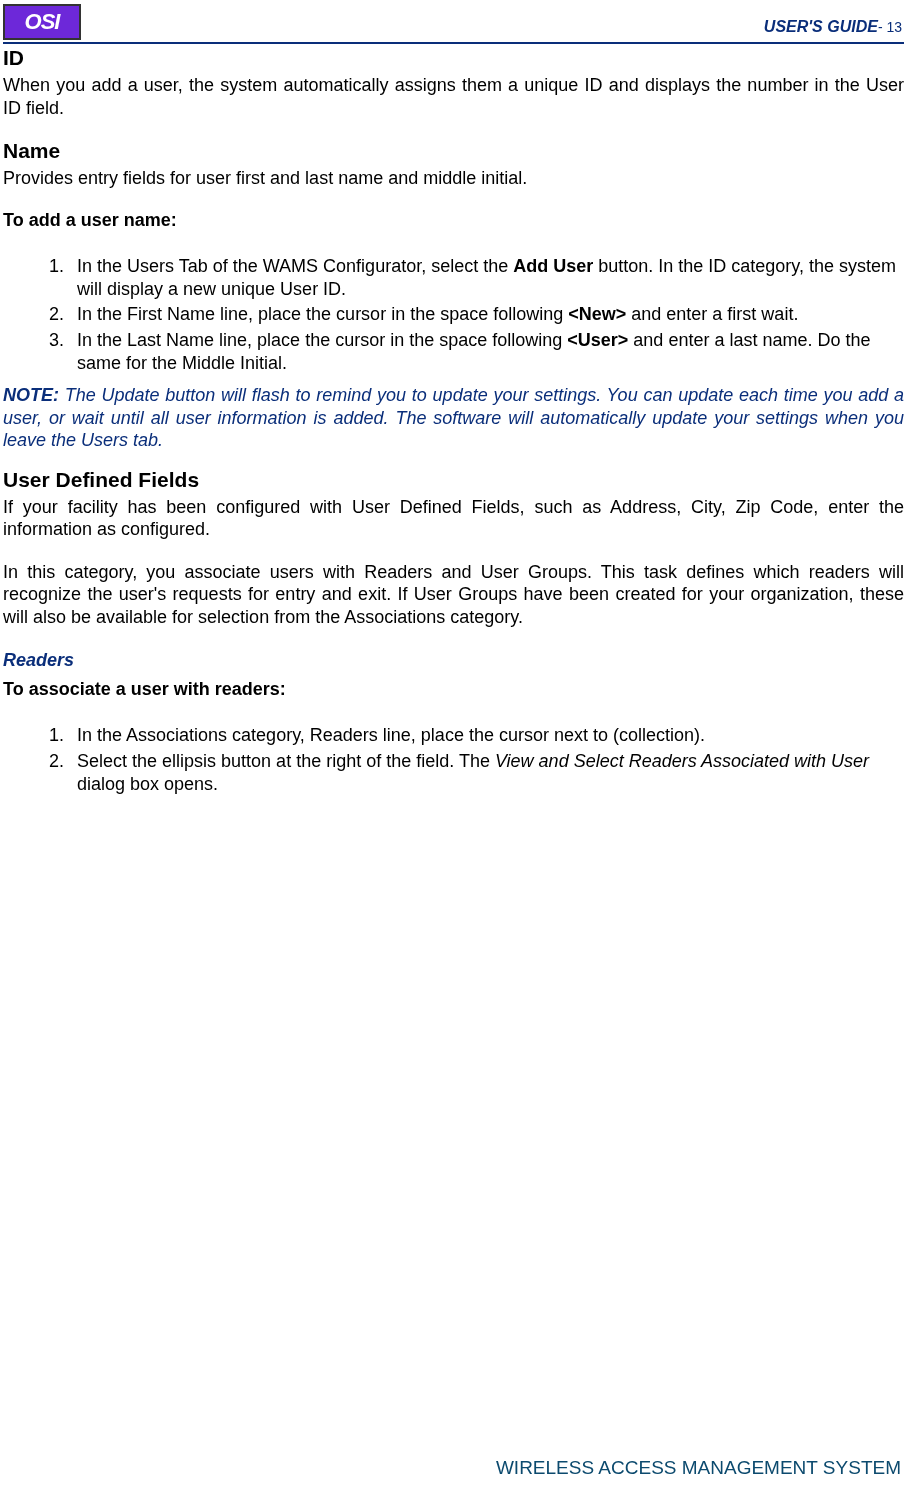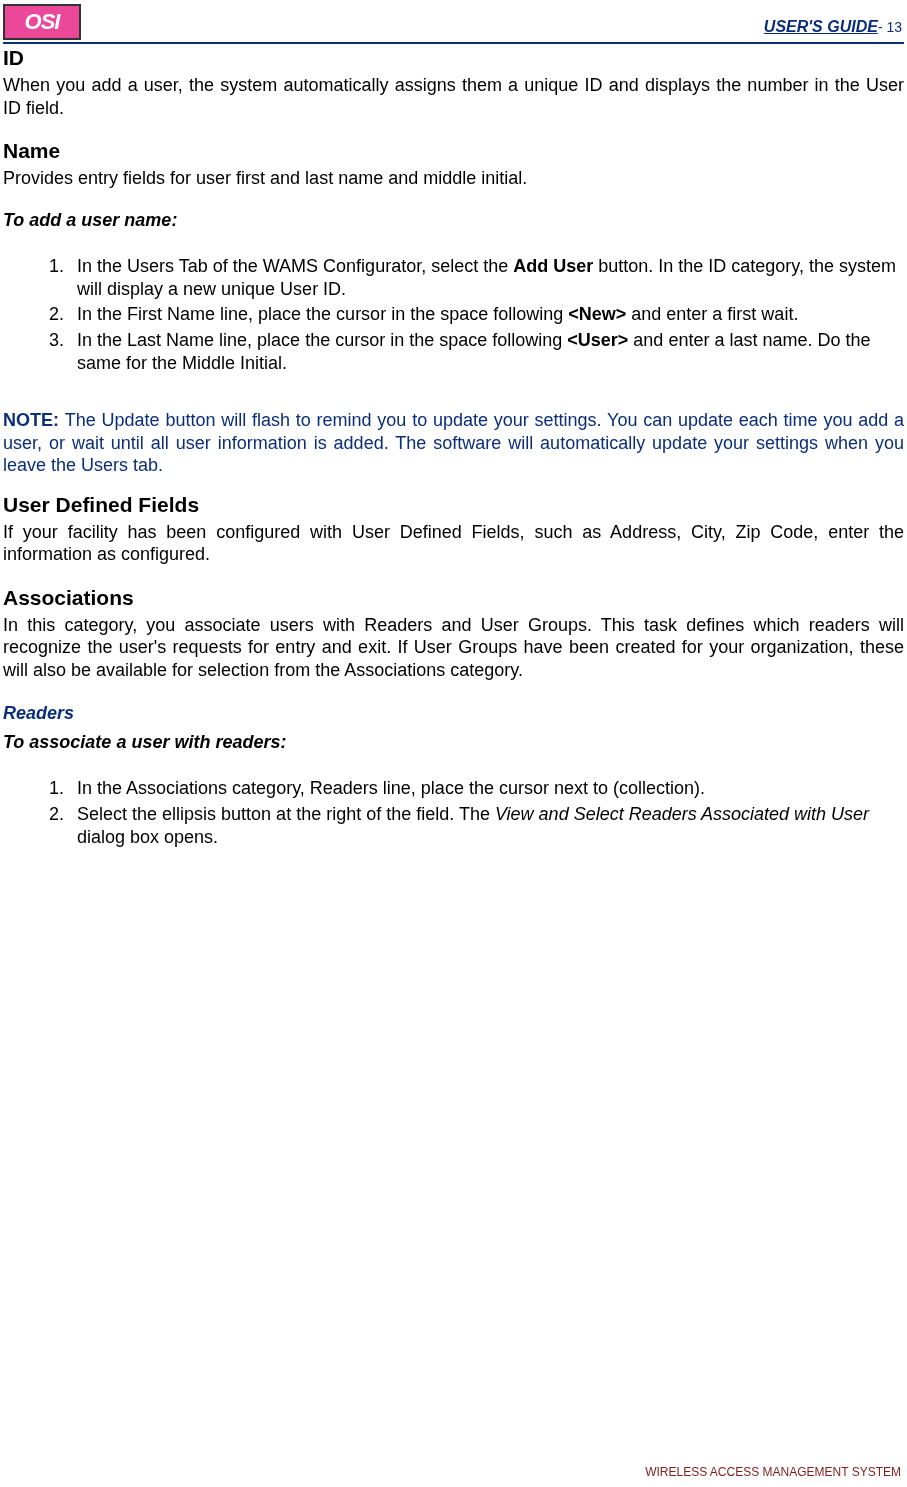--- a/index.html
+++ b/index.html
@@ -17,41 +17,40 @@
     }
     .header {
       display: flex;
       align-items: flex-start;
       justify-content: space-between;
       padding: 4px 3px 0 3px;
     }
     .logo {
       width: 78px;
       height: 36px;
-      background: #ec4899;
+      background: #6d28d9;
       border: 2px solid #333;
       display: flex;
       align-items: center;
       justify-content: center;
       color: white;
       font-weight: bold;
       font-style: italic;
       font-size: 22px;
       letter-spacing: -1px;
     }
     .header-right {
       color: #0a2e7a;
       font-size: 16px;
       padding-top: 14px;
       padding-right: 2px;
     }
     .header-guide {
       font-weight: bold;
       font-style: italic;
-      text-decoration: underline;
     }
     .header-page {
       font-size: 14px;
       text-align: center;
     }
     .header-line {
       border: none;
       border-top: 2px solid #0a2e7a;
       margin: 2px 3px 0 3px;
     }
@@ -76,57 +75,57 @@
       margin-bottom: 20px;
     }
     .body-text-nojust {
       font-size: 18px;
       line-height: 1.25;
       margin-bottom: 20px;
     }
     .subhead-italic {
       font-size: 18px;
       font-weight: bold;
-      font-style: italic;
       margin-top: 8px;
       margin-bottom: 24px;
     }
     ol {
       margin-left: 66px;
       font-size: 18px;
       line-height: 1.3;
     }
     ol li {
       margin-bottom: 2px;
       padding-left: 8px;
     }
     .note {
       font-size: 18px;
+      font-style: italic;
       color: #0a2e7a;
       line-height: 1.25;
       text-align: justify;
-      margin-top: 34px;
+      margin-top: 9px;
       margin-bottom: 6px;
     }
     .note-label {
       font-weight: bold;
     }
     .readers-head {
       font-size: 18px;
       font-weight: bold;
       font-style: italic;
       color: #0a2e7a;
       margin-top: 22px;
     }
     .footer {
       position: absolute;
       bottom: 8px;
       right: 6px;
-      color: #7f1d1d;
-      font-size: 12px;
+      color: #0c4a6e;
+      font-size: 19px;
       margin-top: 20px;
     }
     .bold {
       font-weight: bold;
     }
     .italic {
       font-style: italic;
     }
   </style>
 </head>
@@ -164,21 +163,20 @@
     </li>
   </ol>
 
   <p class="note">
     <span class="note-label">NOTE: </span><span>The Update button will flash to remind you to update your settings.   You can update each time you add a user, or wait until all user information is added.    The software will automatically update your settings when you leave the Users tab.</span>
   </p>
 
   <h3>User Defined Fields</h3>
   <p class="body-text">If your facility has been configured with User Defined Fields, such as Address, City, Zip Code, enter the information as configured.</p>
 
-  <h3>Associations</h3>
   <p class="body-text">In this category, you associate users with Readers and User Groups.   This task defines which readers will recognize the user's requests for entry and exit.   If User Groups have been created for your organization, these will also be available for selection from the Associations category.</p>
 
   <p class="readers-head">Readers</p>
 
   <p class="subhead-italic">To associate a user with readers:</p>
 
   <ol>
     <li>
       <span>In the Associations category, Readers line, place the cursor next to (collection).</span>
     </li>

